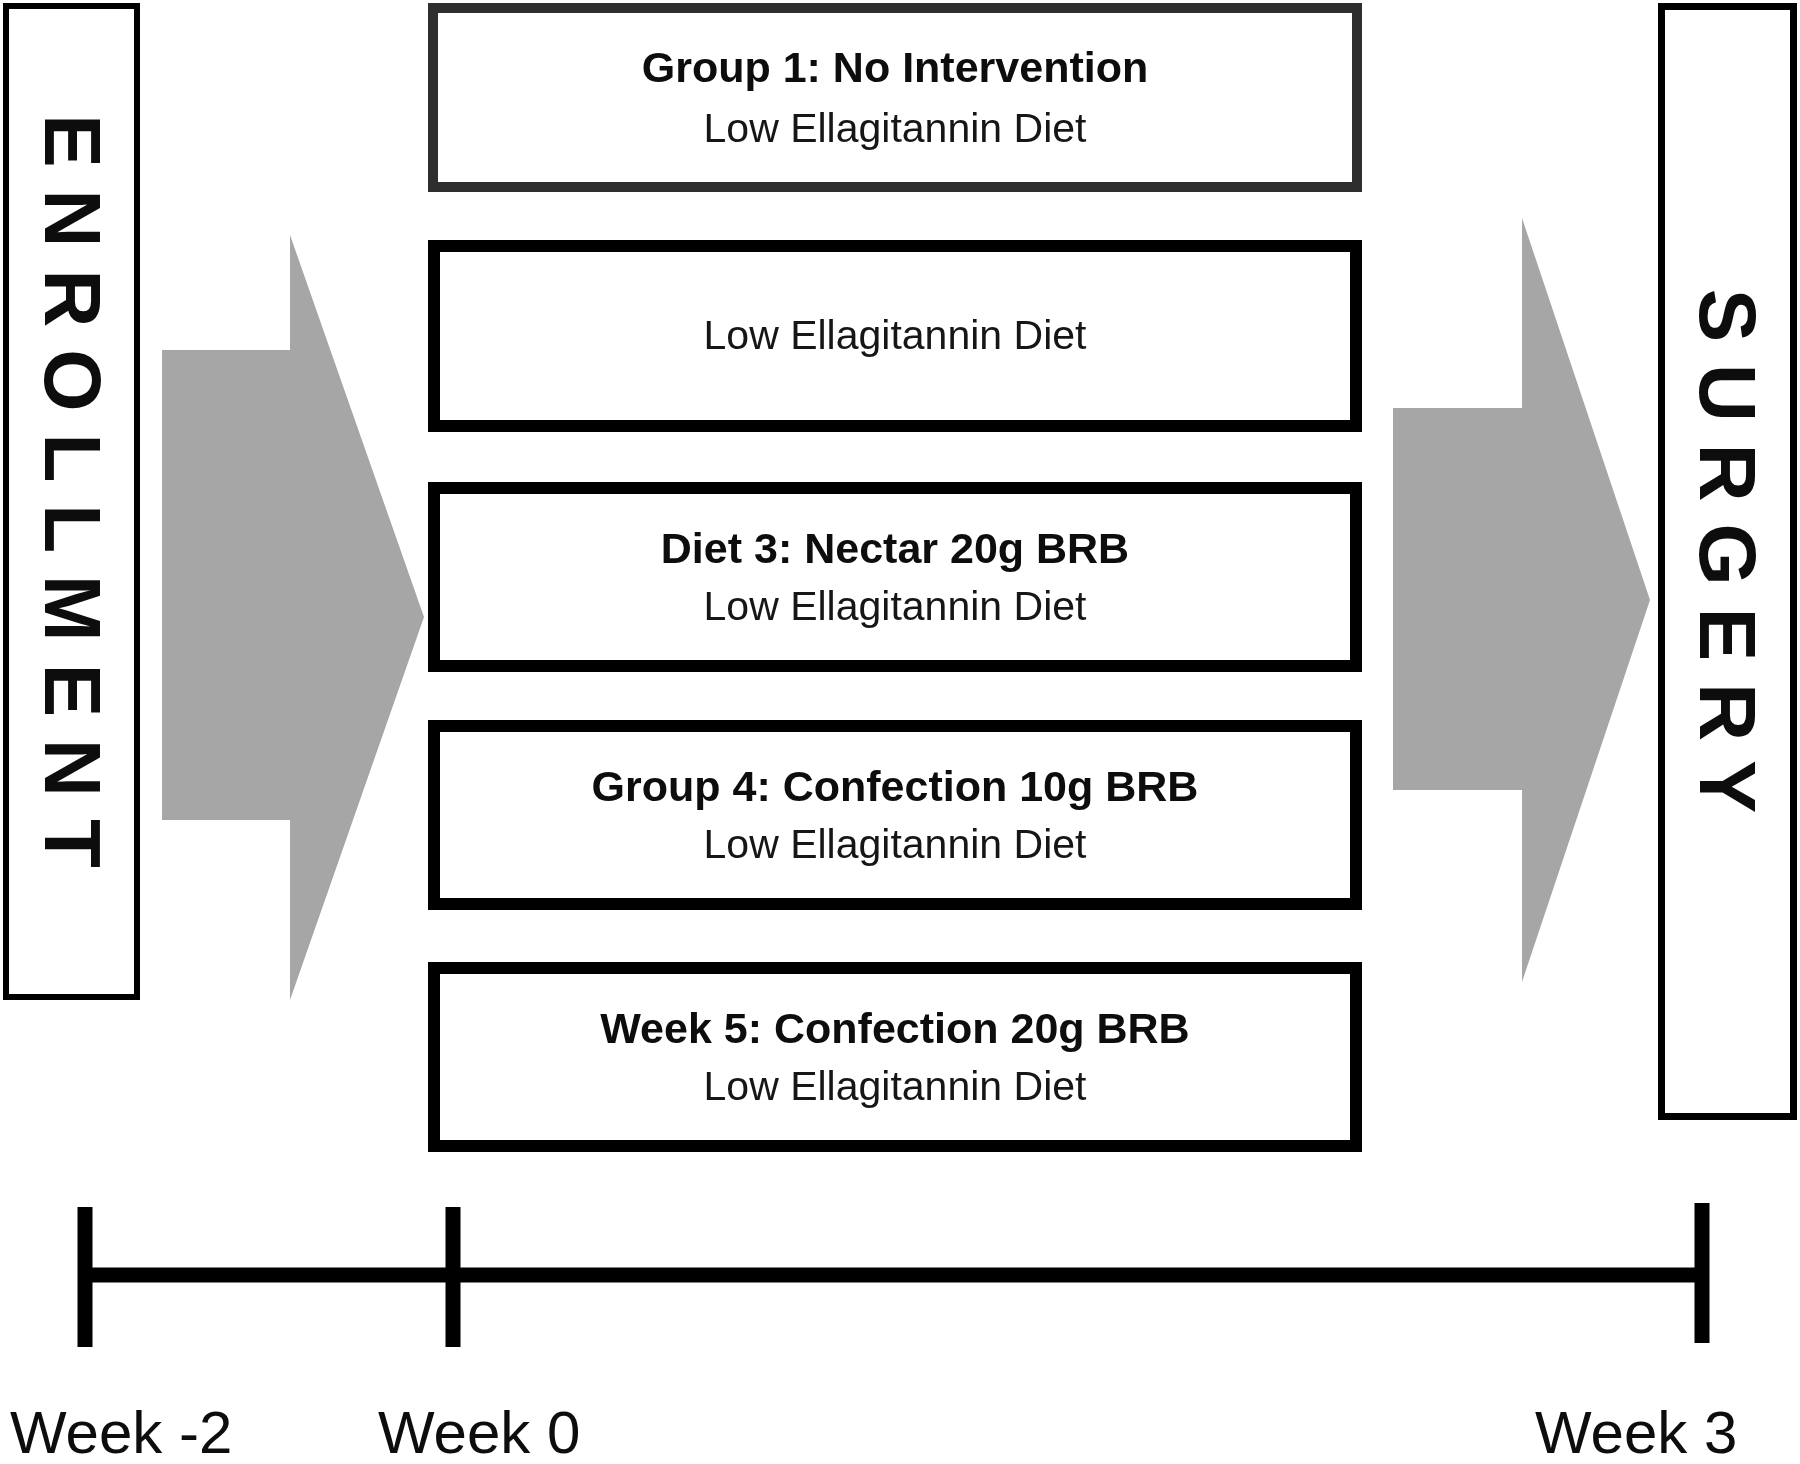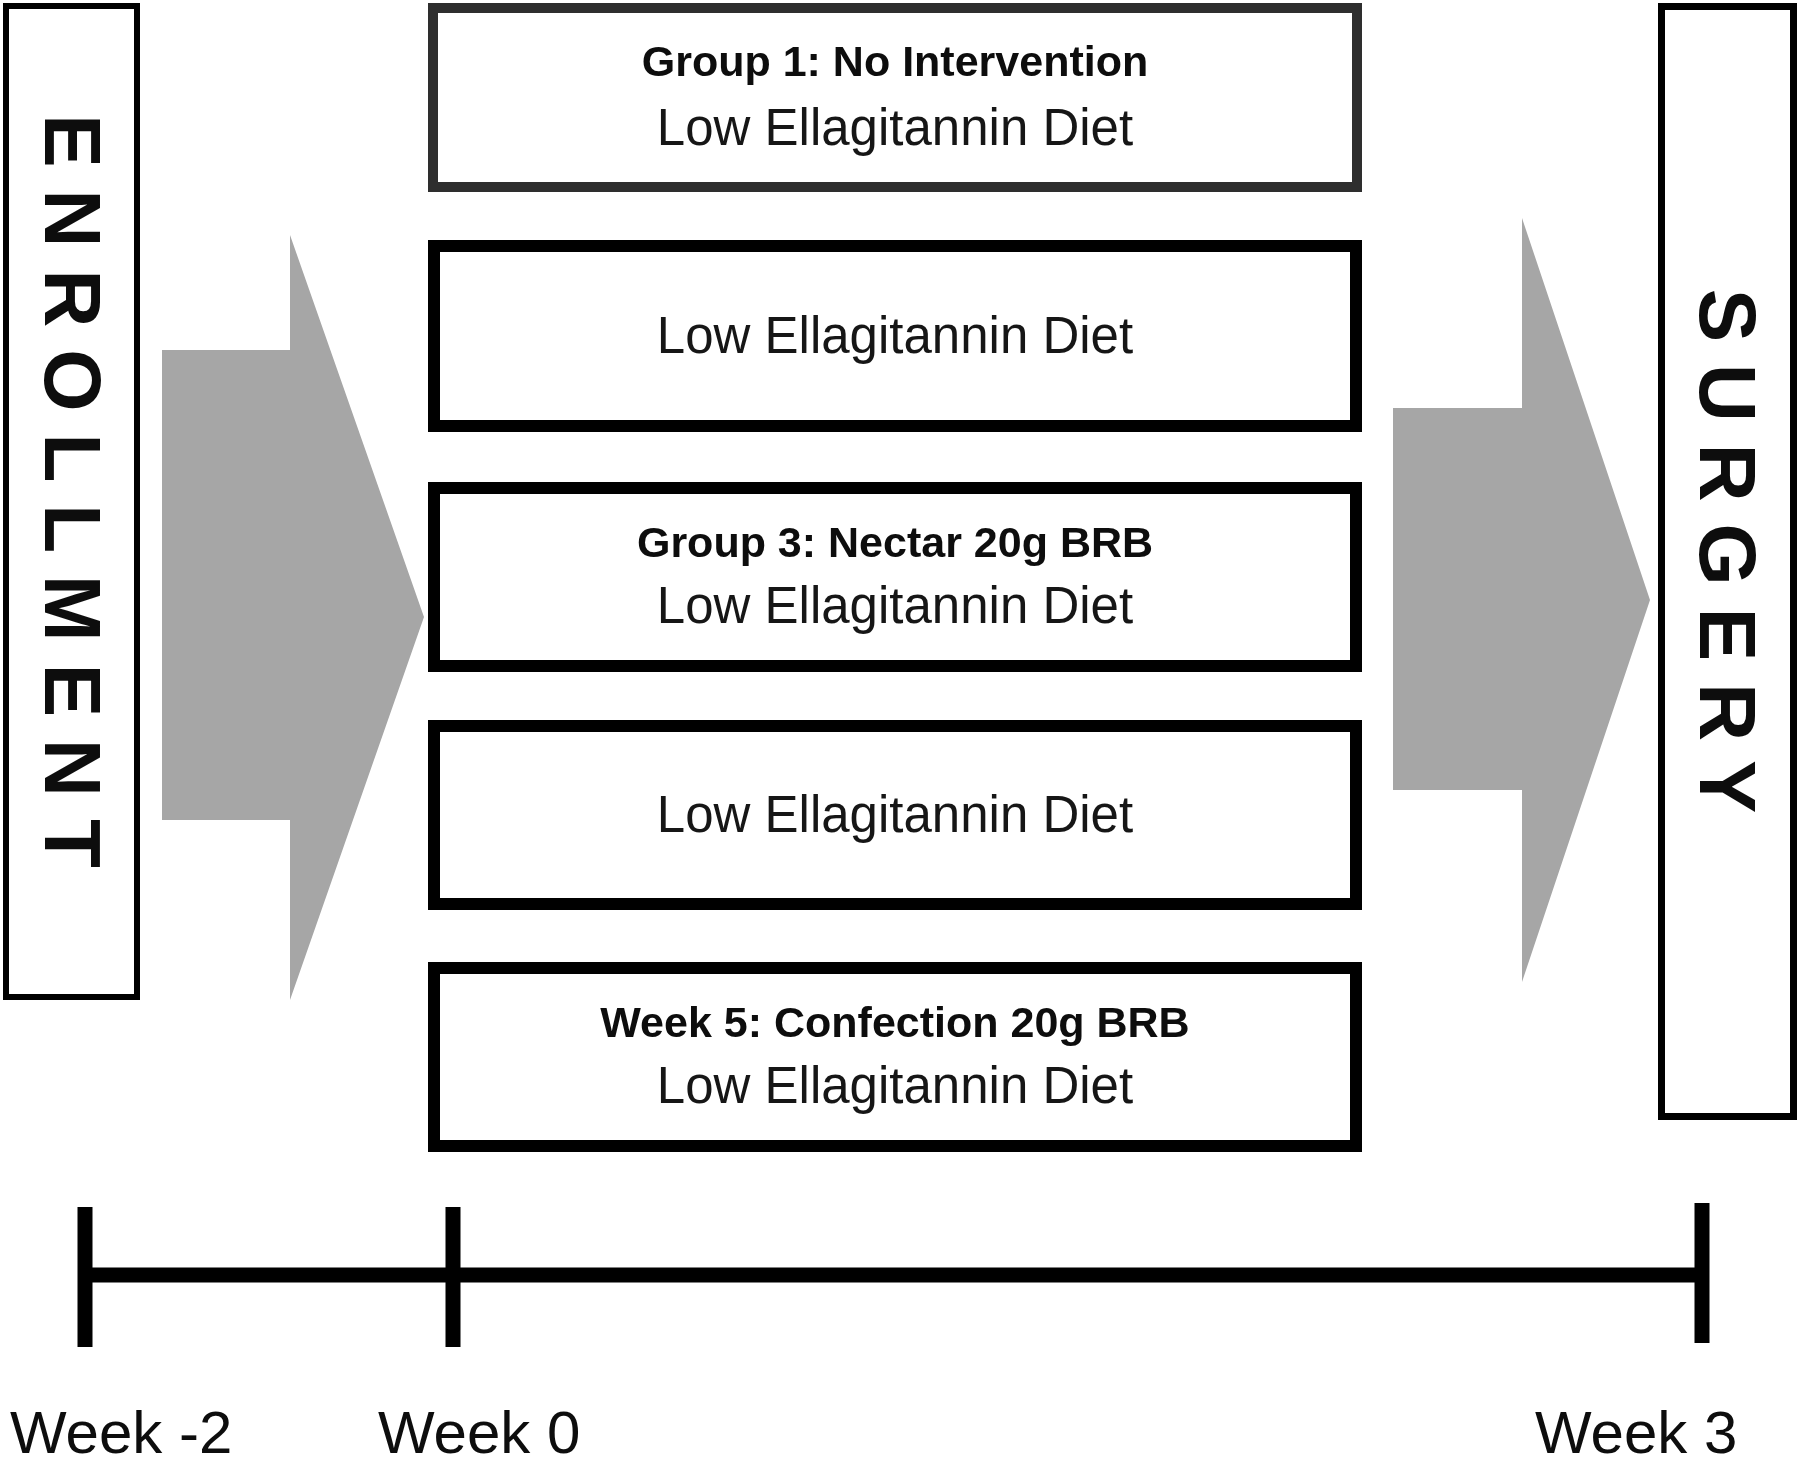--- a/index.html
+++ b/index.html
@@ -67,21 +67,21 @@
   .gb5 { top: 962px; height: 190px; }
   .box-title {
     font-weight: bold;
     font-size: 43px;
     color: #0d0d0d;
     line-height: 1.15;
     white-space: nowrap;
   }
   .box-sub {
     font-weight: normal;
-    font-size: 51px;
+    font-size: 41px;
     color: #161616;
     line-height: 1.15;
     white-space: nowrap;
   }
   
   .week-label {
     position: absolute;
     top: 1398px;
     font-size: 60px;
     color: #0d0d0d;
@@ -115,24 +115,25 @@
   </div>
 
   <div class="group-box first gb1">
     <div class="box-title">Group 1: No Intervention</div>
     <div class="box-sub">Low Ellagitannin Diet</div>
   </div>
   <div class="group-box gb2">
     <div class="box-sub">Low Ellagitannin Diet</div>
   </div>
   <div class="group-box gb3">
-    <div class="box-title">Group 3: Nectar 20g BRB</div>
+    <div class="box-title">Diet 3: Nectar 20g BRB</div>
     <div class="box-sub">Low Ellagitannin Diet</div>
   </div>
   <div class="group-box gb4">
+    <div class="box-title">Group 4: Confection 10g BRB</div>
     <div class="box-sub">Low Ellagitannin Diet</div>
   </div>
   <div class="group-box gb5">
     <div class="box-title">Week 5: Confection 20g BRB</div>
     <div class="box-sub">Low Ellagitannin Diet</div>
   </div>
 
   <div class="week-label week-m2">Week -2</div>
   <div class="week-label week-0">Week 0</div>
   <div class="week-label week-3">Week 3</div>

